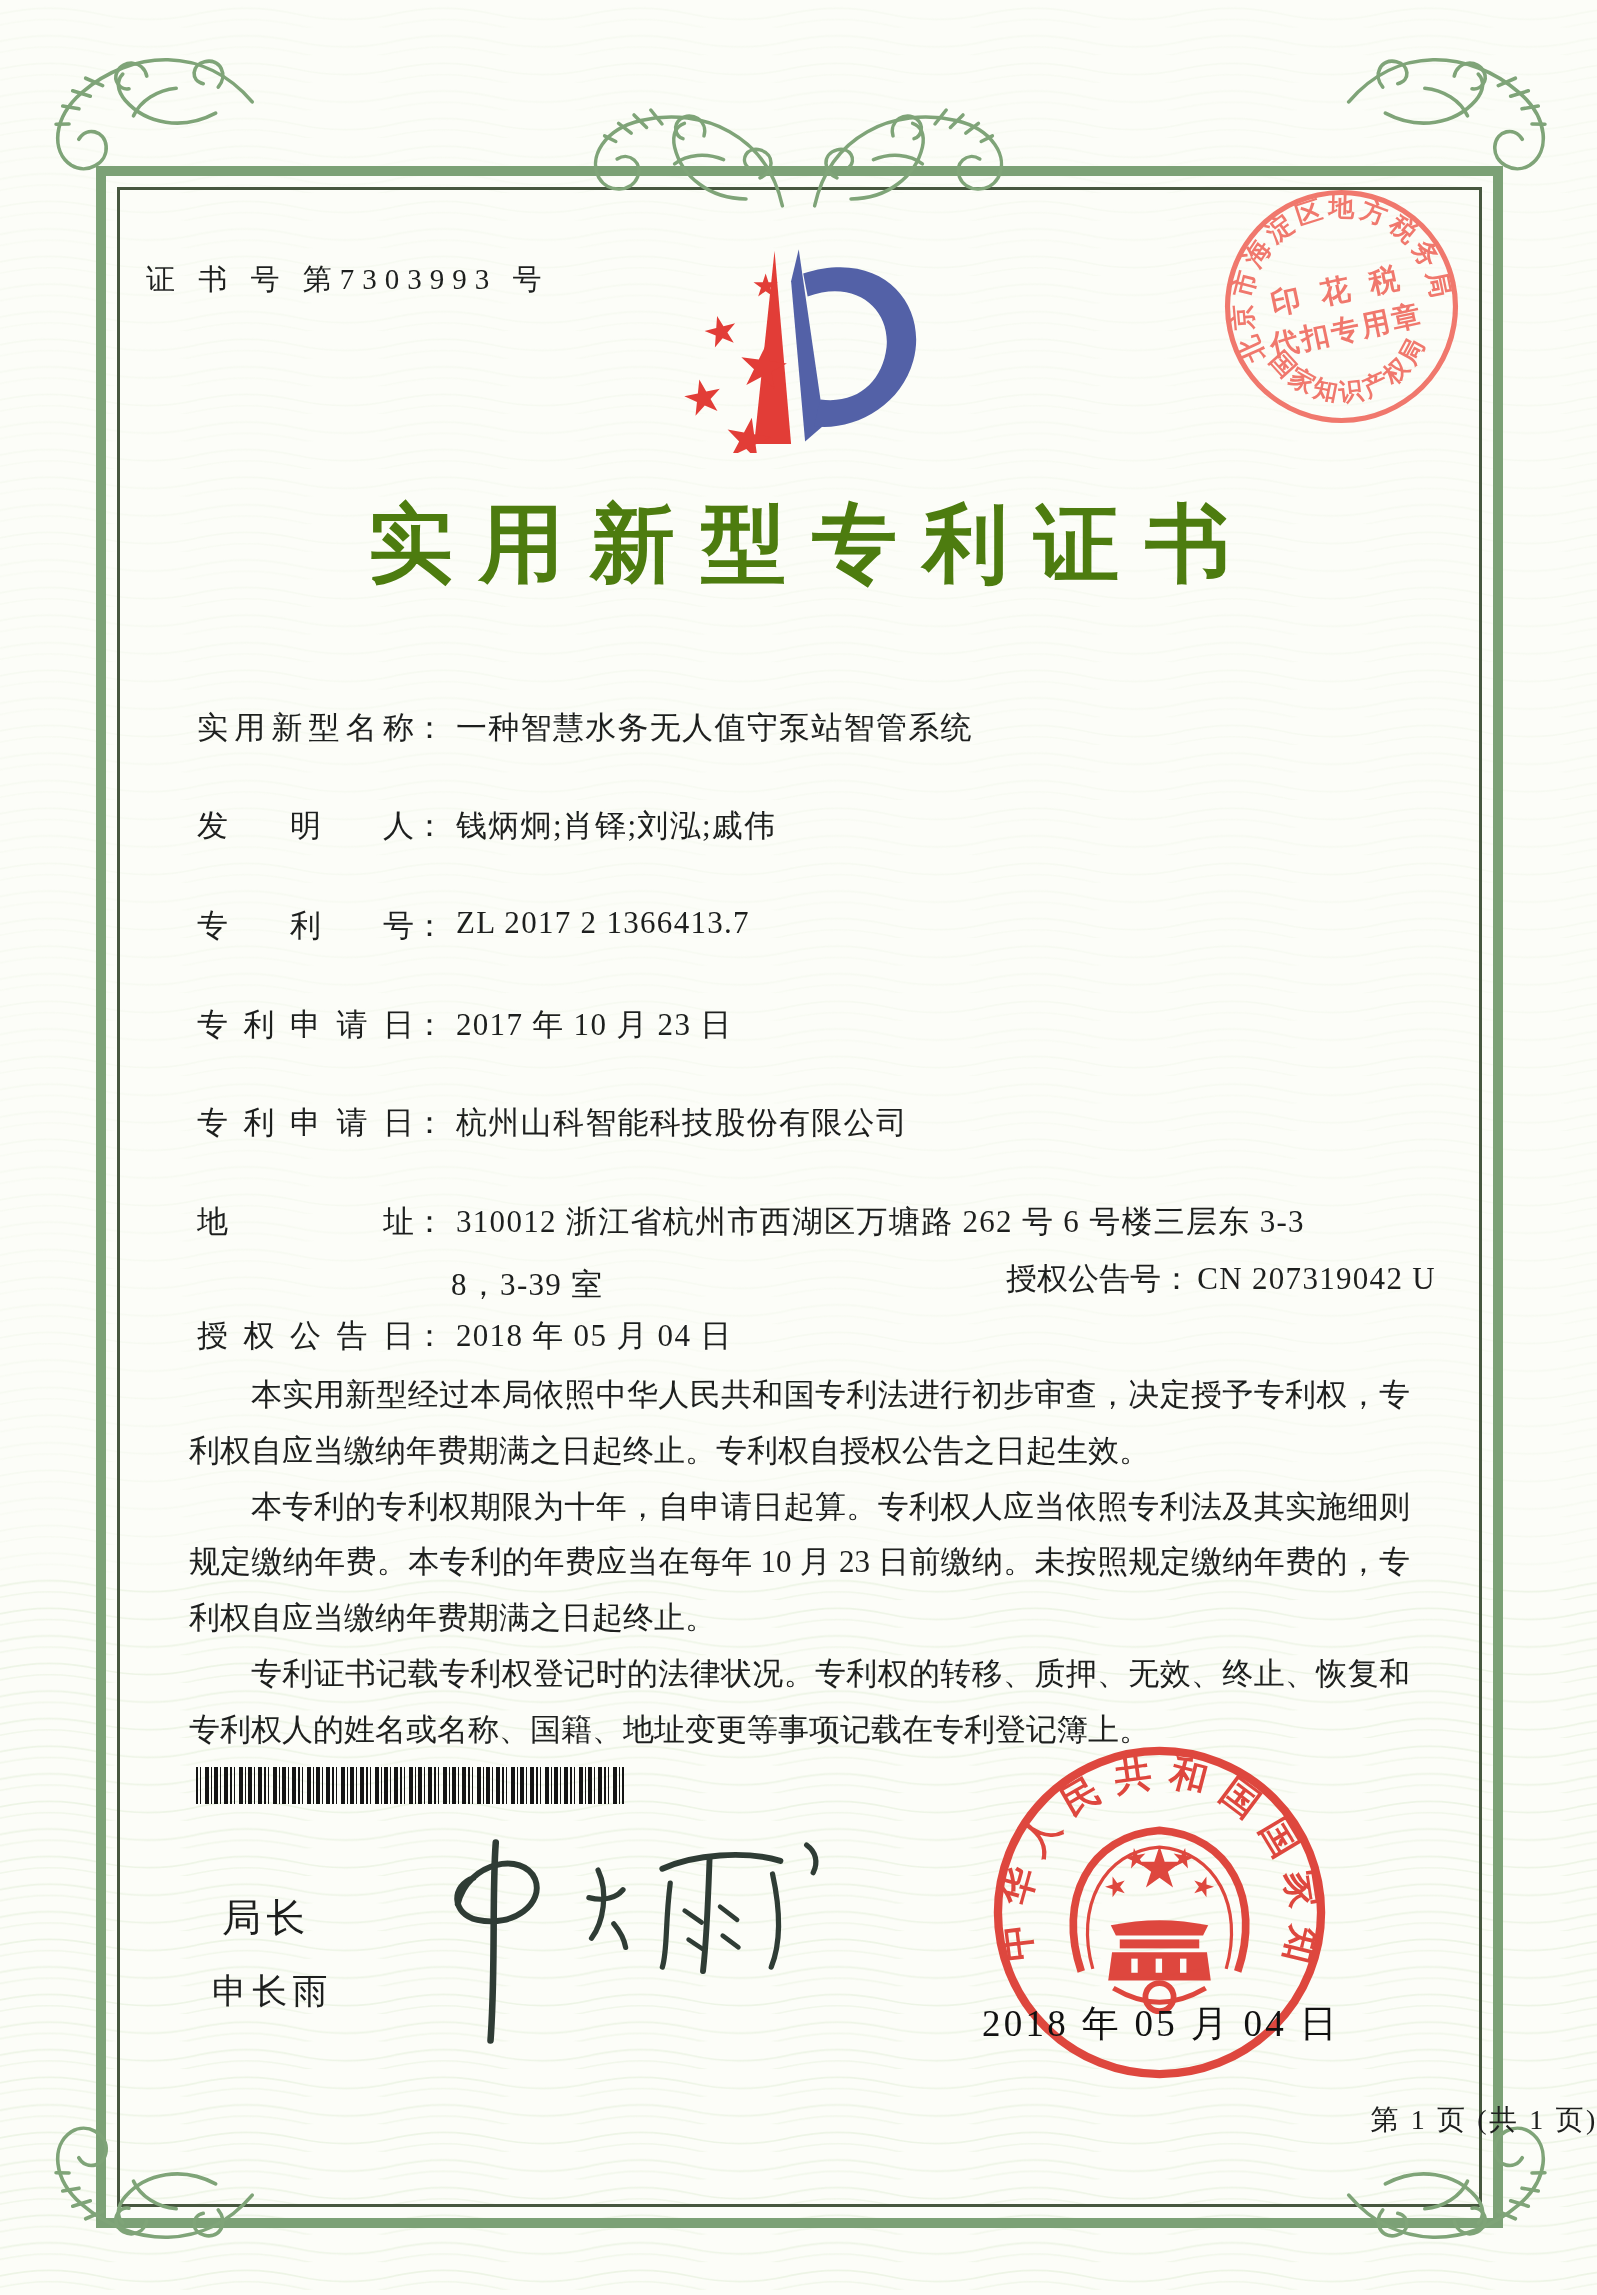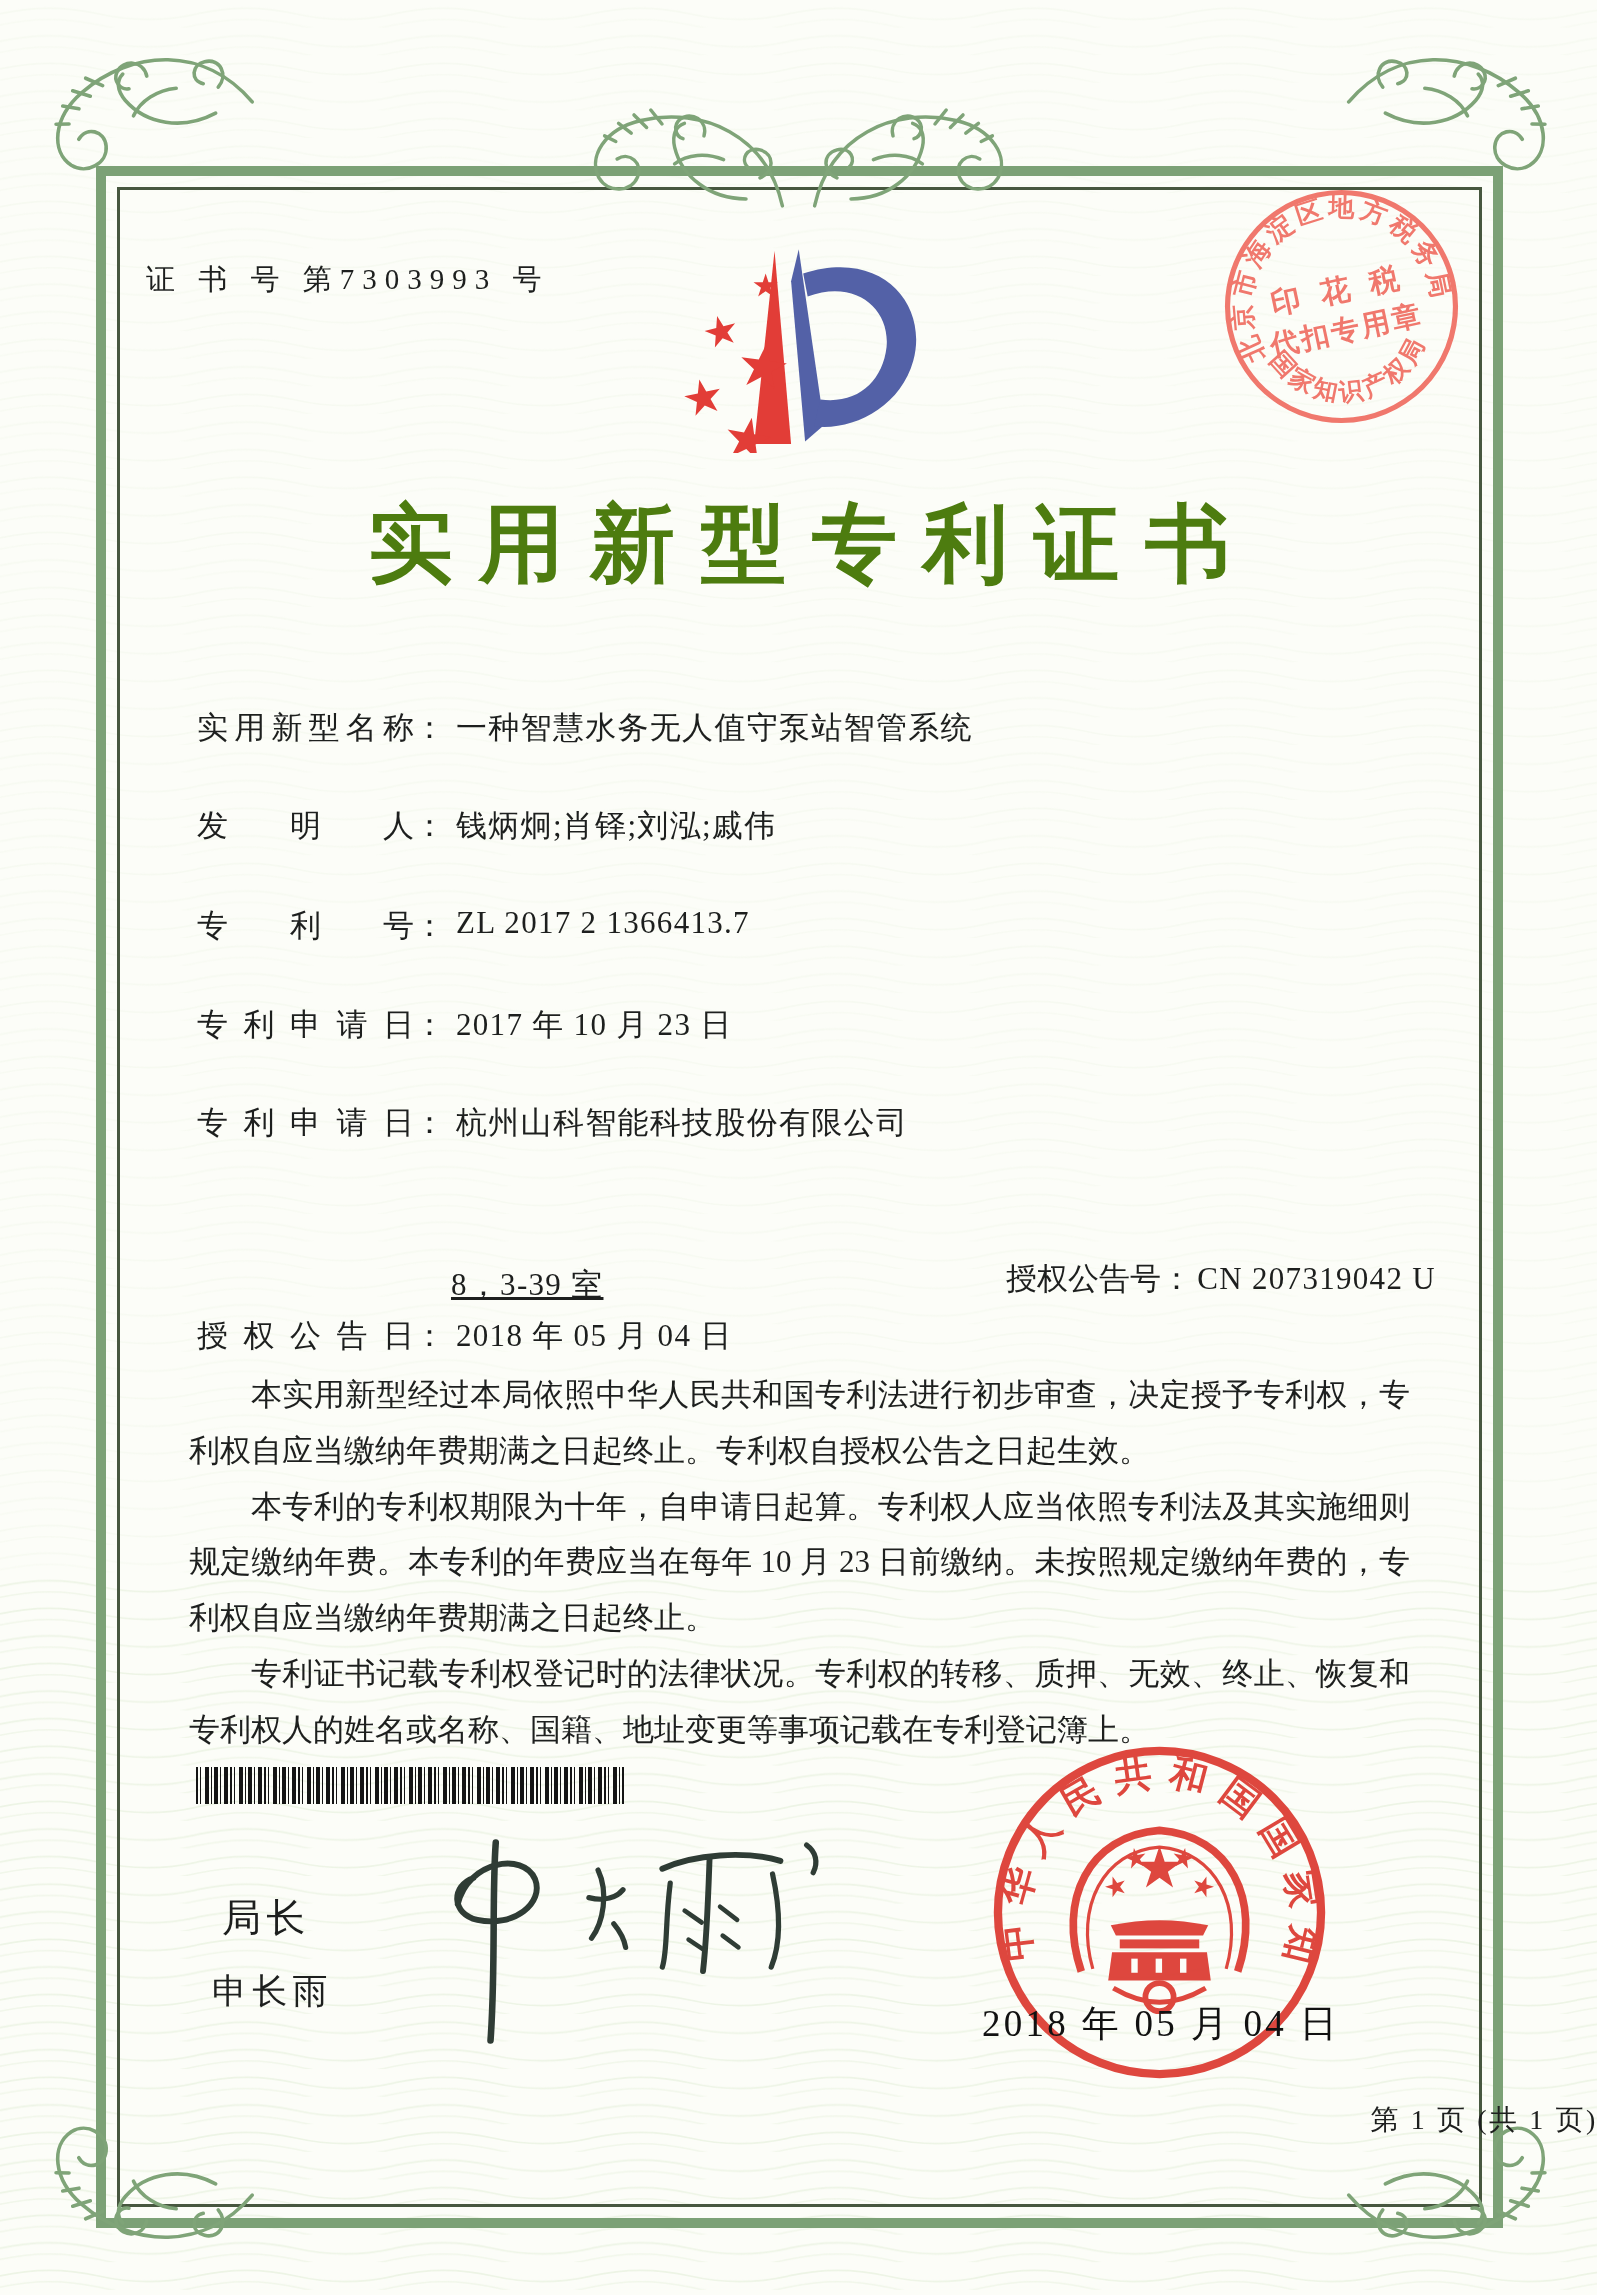--- a/index.html
+++ b/index.html
@@ -22,21 +22,21 @@
   #cert-no{left:146px;top:260px;font-size:29px;letter-spacing:8px;z-index:3;}
   
   #title{left:0;right:0;top:487px;text-align:center;font-size:85px;
     font-weight:bold;letter-spacing:26px;text-indent:26px;color:#4d7c0f;z-index:3;}
   
   .row{left:197px;height:47px;font-size:31px;white-space:nowrap;z-index:3;}
   .flabel{display:inline-block;width:217px;text-align:justify;text-align-last:justify;
     vertical-align:top;}
   .fcolon{display:inline-block;vertical-align:top;}
   .fvalue{display:inline-block;margin-left:11px;vertical-align:top;letter-spacing:1.3px;}
-  #addr-line2{left:451px;top:1264px;font-size:31px;letter-spacing:1.3px;z-index:3;text-decoration:underline;}
+  #addr-line2{left:451px;top:1264px;font-size:31px;letter-spacing:1.3px;z-index:3;}
   #grant-right{left:1006px;top:1258px;font-size:31px;white-space:nowrap;z-index:3;}
   
   #body-text{left:189px;top:1367px;width:1221px;font-size:31px;line-height:1.8;
     text-align:justify;z-index:3;}
   #body-text p{margin:0;text-indent:2em;}
   
   #barcode{left:196px;top:1767px;width:428px;height:37px;z-index:3;
     background:repeating-linear-gradient(90deg,
       #141414 0 2px,transparent 2px 4px,#141414 4px 5.3px,transparent 5.3px 9.2px,
       #141414 9.2px 13px,transparent 13px 15px,#141414 15px 16px,transparent 16px 18.4px,
@@ -149,20 +149,23 @@
     <span class="flabel">发明人</span><span class="fcolon">：</span><span class="fvalue">钱炳炯;肖铎;刘泓;戚伟</span>
   </div>
   <div class="abs row" style="top:905px">
     <span class="flabel">专利号</span><span class="fcolon">：</span><span class="fvalue">ZL 2017 2 1366413.7</span>
   </div>
   <div class="abs row" style="top:1004px">
     <span class="flabel">专利申请日</span><span class="fcolon">：</span><span class="fvalue">2017 年 10 月 23 日</span>
   </div>
   <div class="abs row" style="top:1102px">
     <span class="flabel">专利申请日</span><span class="fcolon">：</span><span class="fvalue">杭州山科智能科技股份有限公司</span>
+  </div>
+  <div class="abs row" style="top:1201px">
+    <span class="flabel">地址</span><span class="fcolon">：</span><span class="fvalue">310012 浙江省杭州市西湖区万塘路 262 号 6 号楼三层东 3-3</span>
   </div>
   <div id="addr-line2" class="abs">8，3-39 室</div>
 
   <div class="abs row" style="top:1315px">
     <span class="flabel">授权公告日</span><span class="fcolon">：</span><span class="fvalue">2018 年 05 月 04 日</span>
   </div>
   <div id="grant-right" class="abs">
     <span>授权公告号</span><span>：</span><span style="letter-spacing:1.3px;margin-left:5.3px">CN 207319042 U</span>
   </div>
 

